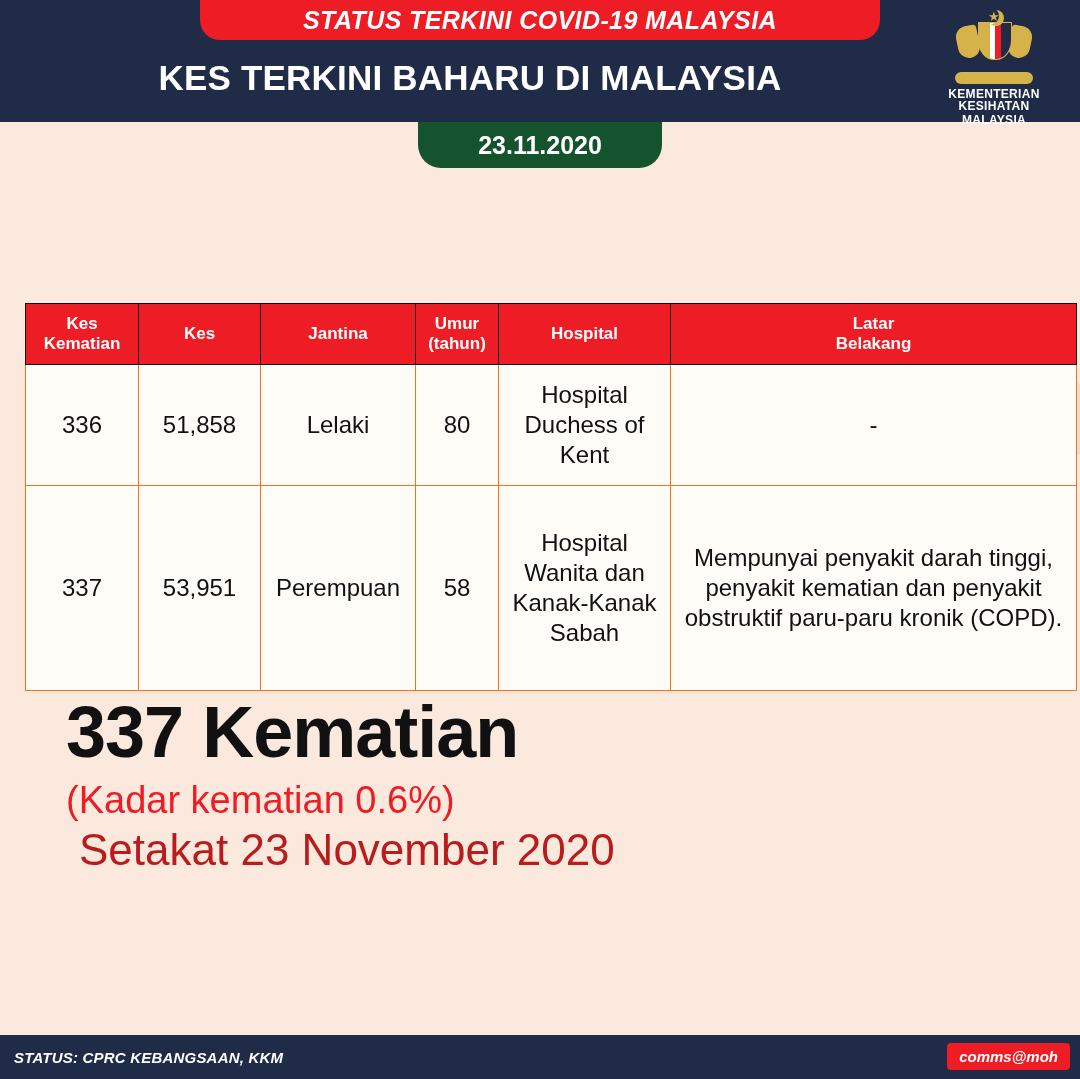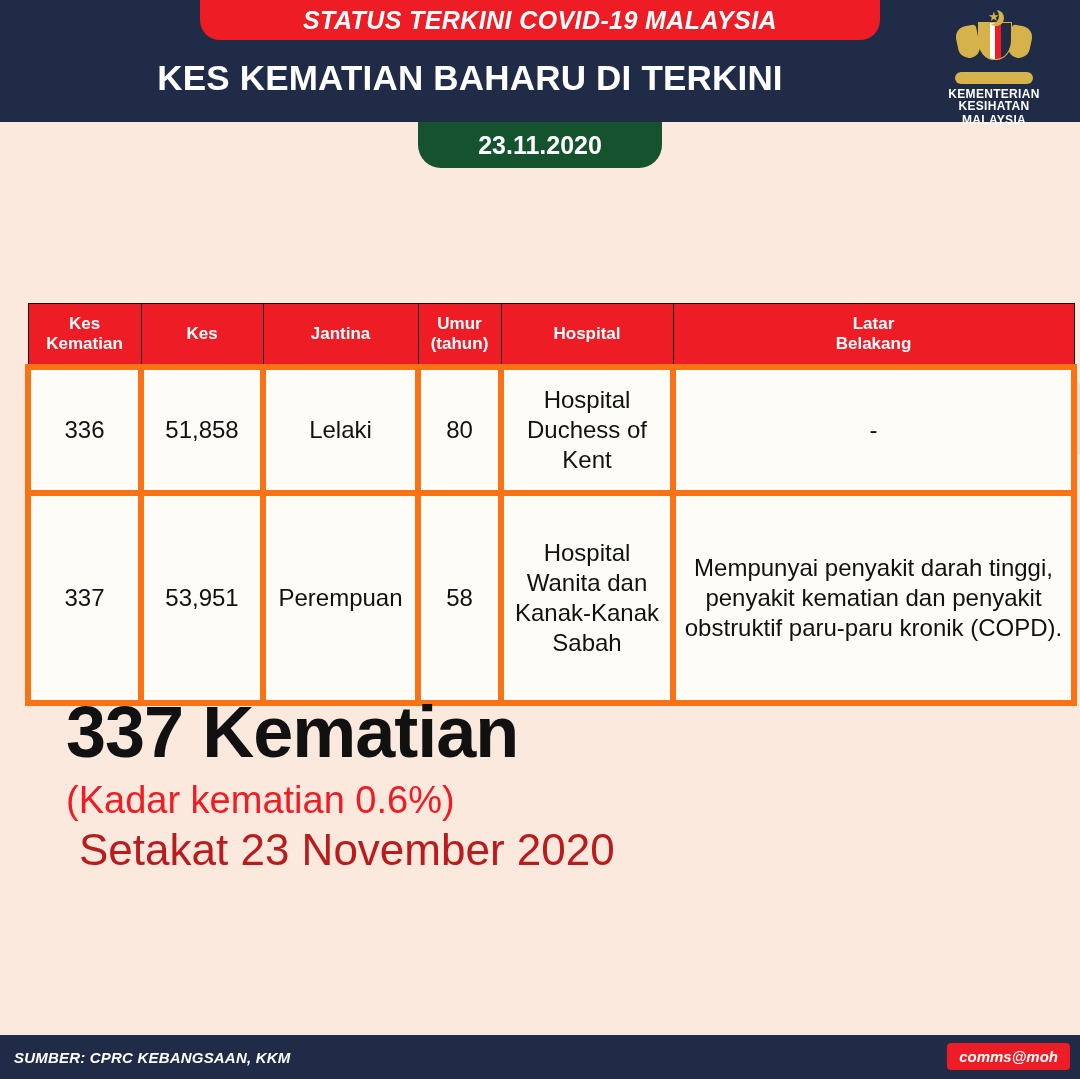--- a/index.html
+++ b/index.html
@@ -183,21 +183,21 @@
     padding: 10px 4px;
     border: 1px solid #111111;
     line-height: 20px;
     text-align: center;
   }
   table.data td {
     background: #fdfcf7;
     color: #111111;
     font-size: 24px;
     padding: 14px 8px;
-    border: 6px solid #f97316;
+    border: 1px solid #f97316;
     text-align: center;
     vertical-align: middle;
     line-height: 30px;
   }
   td.latar { font-size: 21px; line-height: 28px; }
   .col1 { width: 113px; }
   .col2 { width: 122px; }
   .col3 { width: 155px; }
   .col4 { width: 83px; }
   .col5 { width: 172px; }
@@ -265,21 +265,21 @@
     border-radius: 4px;
   }
 </style>
 </head>
 <body>
 
 <div class="header">
   <div class="header-banner">
     <span>STATUS TERKINI COVID-19 MALAYSIA</span>
   </div>
-  <div class="header-title">KES KEMATIAN BAHARU DI TERKINI</div>
+  <div class="header-title">KES TERKINI BAHARU DI MALAYSIA</div>
 
   <div class="crest">
     <div class="emblem">
       <div class="tiger-l"></div>
       <div class="tiger-r"></div>
       <div class="shield"></div>
       <div class="crescent"></div>
       <div class="star">★</div>
       <div class="ribbon"></div>
     </div>
@@ -344,15 +344,15 @@
   </table>
 </div>
 
 <div class="summary">
   <div class="big">337 Kematian</div>
   <div class="rate">(Kadar kematian 0.6%)</div>
   <div class="asof">Setakat 23 November 2020</div>
 </div>
 
 <div class="footer">
-  <div class="source">SUMBER: CPRC KEBANGSAAN, KKM</div>
+  <div class="source">STATUS: CPRC KEBANGSAAN, KKM</div>
   <div class="badge">comms@moh</div>
 </div>
 
 </body></html>

